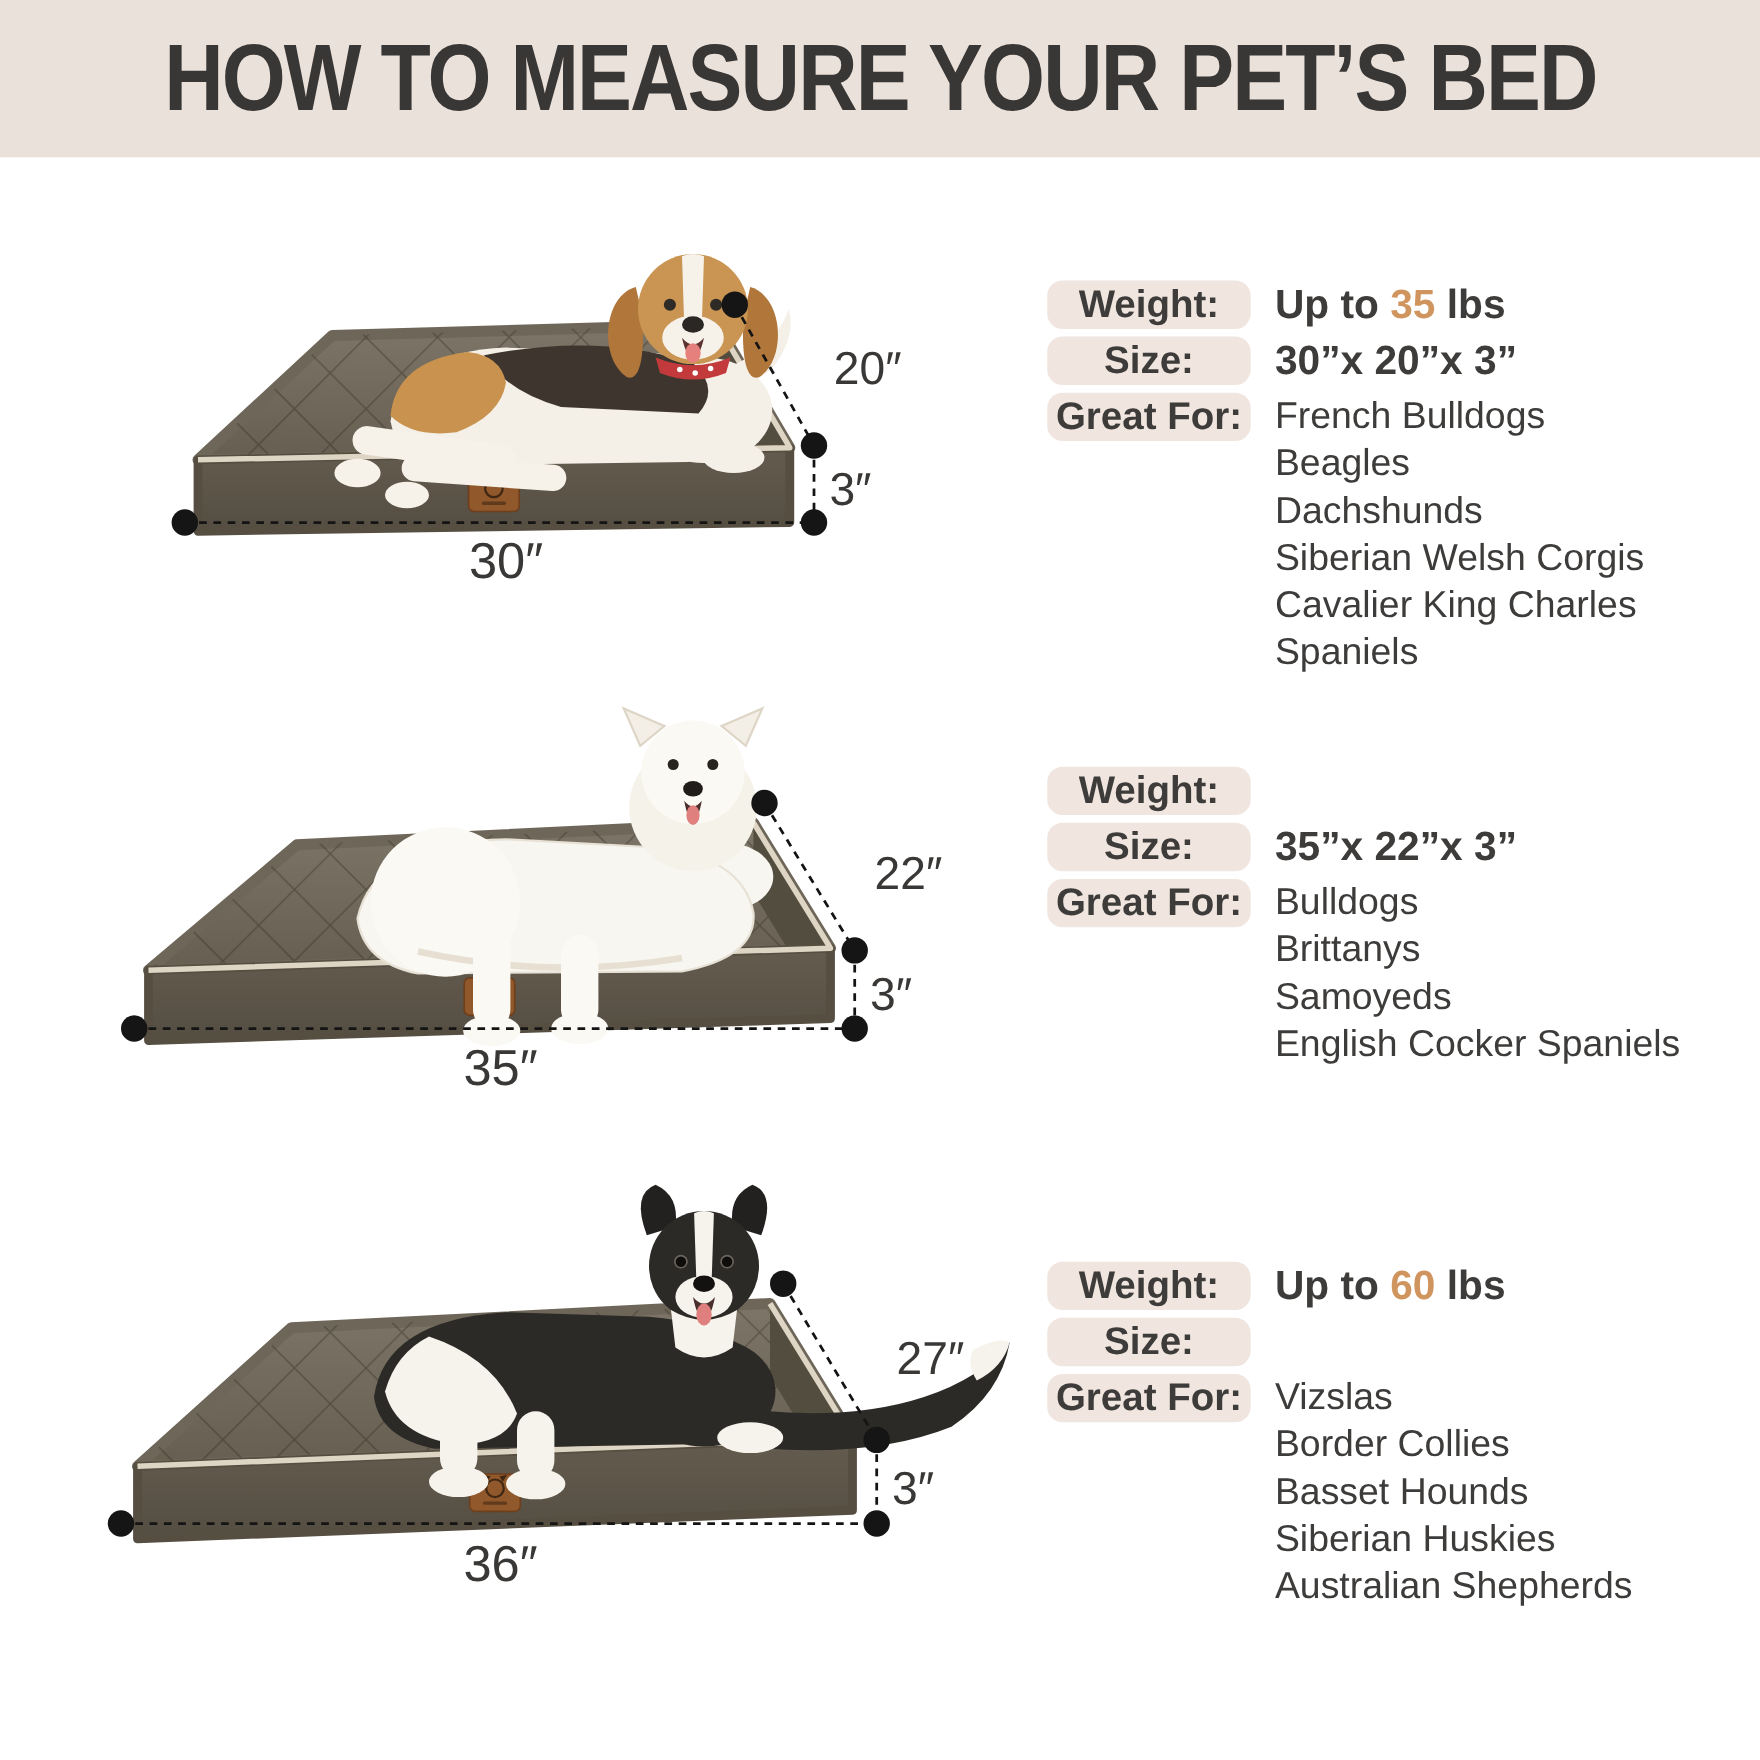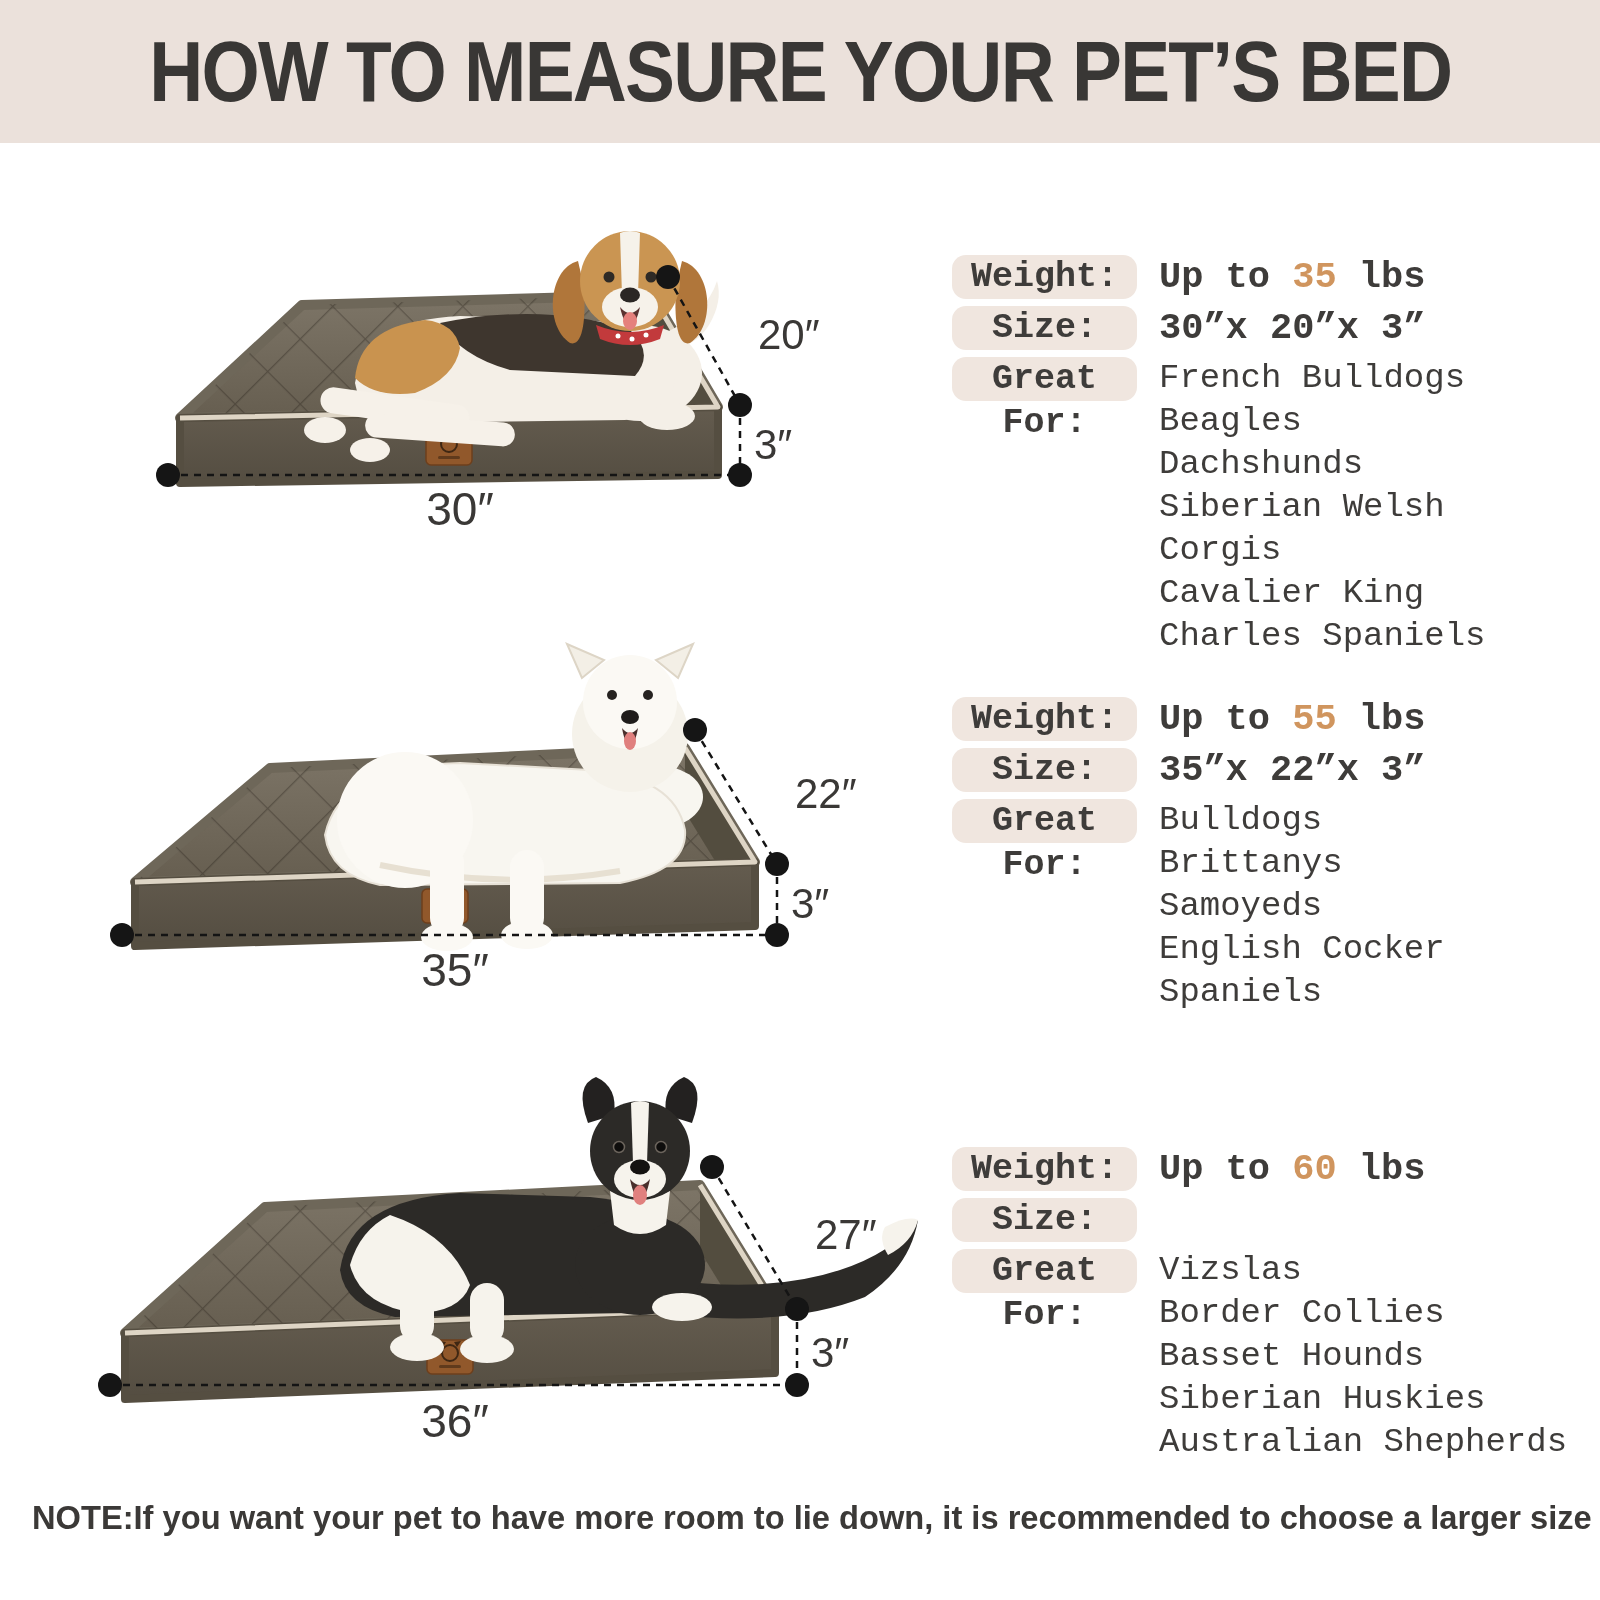--- a/index.html
+++ b/index.html
@@ -11,21 +11,21 @@
              transform:scaleX(.87);white-space:nowrap;}
   .section{position:absolute;left:0;width:1600px;}
   #sec-small{top:143px;height:437px;}
   #sec-medium{top:580px;height:435px;}
   #sec-large{top:1015px;height:485px;}
   .bed-svg{position:absolute;left:40px;top:0;}
   .info{position:absolute;left:952px;width:632px;}
   #sec-small .info{top:112px;}
   #sec-medium .info{top:117px;}
   #sec-large .info{top:132px;}
-  .info-row{display:grid;grid-template-columns:185px 1fr;column-gap:22px;margin-bottom:7px;align-items:center;font-family:Liberation Mono, monospace;}
+  .info-row{display:grid;grid-template-columns:185px 1fr;column-gap:22px;margin-bottom:7px;align-items:center;}
   .info-row.breeds-row{align-items:start;}
   .pill{background:#f0e6df;border-radius:14px;text-align:center;font-weight:bold;
         font-size:35px;line-height:44px;height:44px;color:#3e3c3a;}
   .value{font-size:37px;font-weight:bold;color:#3e3c3a;white-space:nowrap;}
   .value .orange{color:#d0955e;}
   ul.breeds{list-style:none;margin:0;padding:0;font-size:34px;line-height:43px;color:#3e3c3a;}
   .note{position:absolute;top:1498px;left:0;width:1600px;text-align:center;}
   .note p{margin:0;font-size:34px;font-weight:bold;color:#3b3937;transform:scaleX(.96);white-space:nowrap;}
   svg text.dim{font-size:42px;fill:#3a3836;}
   svg text.dimw{font-size:46px;fill:#3a3836;}
@@ -204,23 +204,20 @@
           <circle cx="82" cy="355" r="12"></circle>
       </g>
       <text class="dim" x="755" y="228">22″</text>
       <text class="dim" x="751" y="338">3″</text>
       <text class="dimw" x="415" y="406" text-anchor="middle">35″</text>
     </svg>
 
     <div class="info">
       <div class="info-row">
         <div class="pill">Weight:</div>
-        <div class="value">
-          <span>Up to </span><span class="orange">55</span><span> lbs</span>
-        </div>
       </div>
       <div class="info-row">
         <div class="pill">Size:</div>
         <div class="value">35”x 22”x 3”</div>
       </div>
       <div class="info-row breeds-row">
         <div class="pill">Great For:</div>
         <ul class="breeds">
           <li>Bulldogs</li>
           <li>Brittanys</li>
@@ -318,17 +315,14 @@
           <li>Vizslas</li>
           <li>Border Collies</li>
           <li>Basset Hounds</li>
           <li>Siberian Huskies</li>
           <li>Australian Shepherds</li>
         </ul>
       </div>
     </div>
   </div>
 
-  <div class="note">
-    <p>NOTE:If you want your pet to have more room to lie down, it is recommended to choose a larger size</p>
-  </div>
 
 </div>
 
 </body></html>

